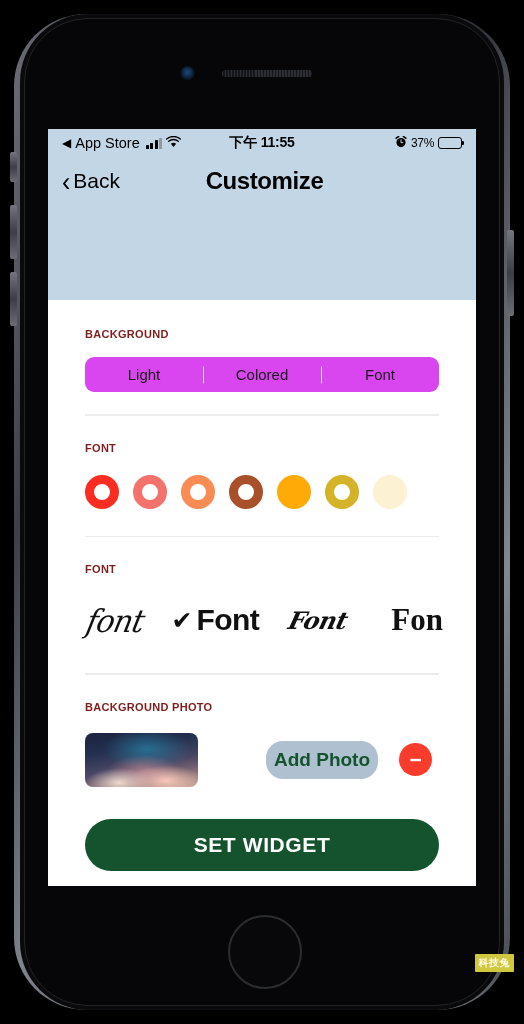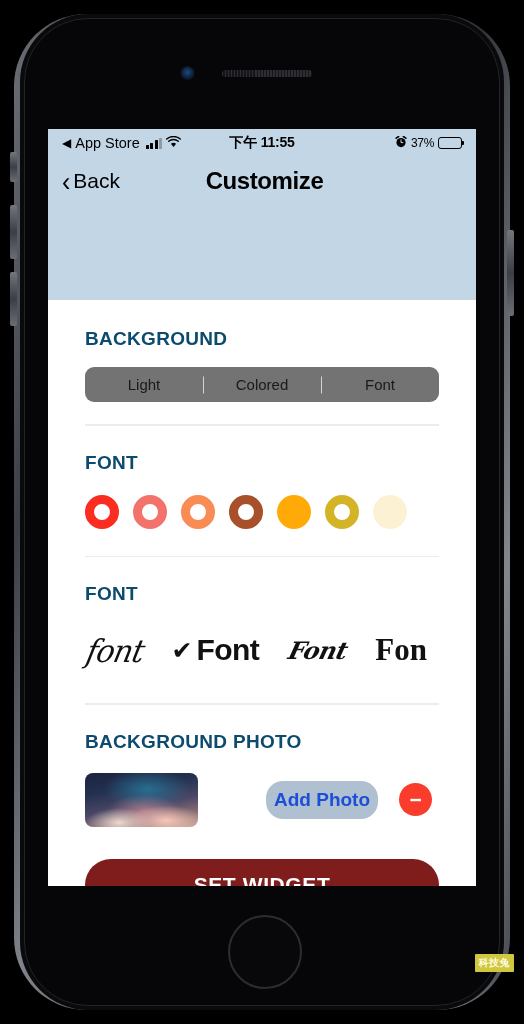--- a/index.html
+++ b/index.html
@@ -130,30 +130,30 @@
   
   #card {
     position: absolute;
     left: 19px; top: 173px;
     width: 390px;
     background: #fff;
     border-radius: 14px 14px 0 0;
     padding: 0 18px 0 18px;
   }
   .section-label {
-    font-size: 19px; font-weight: bold; letter-spacing: .3px;
-    color: #0c4a6e; margin-top: 26px;
+    font-size: 11px; font-weight: bold; letter-spacing: .3px;
+    color: #7f1d1d; margin-top: 26px;
   }
   .divider { height: 1.5px; background: #ececec; margin-top: 22px; }
 
   
   #segmented-control {
     margin-top: 17px;
     height: 35px;
-    background: #737373;
+    background: #d946ef;
     border-radius: 9px;
     display: flex; align-items: center;
   }
   .seg {
     flex: 1; text-align: center;
     font-size: 15px; color: #1a1a1a;
     cursor: pointer; position: relative;
   }
   .seg + .seg::before {
     content: ""; position: absolute; left: 0; top: 50%;
@@ -210,21 +210,21 @@
     background:
       radial-gradient(ellipse 55% 45% at 72% 88%, rgba(255,205,190,.92) 0%, rgba(255,205,190,0) 62%),
       radial-gradient(ellipse 45% 42% at 30% 92%, rgba(255,236,222,.85) 0%, rgba(255,236,222,0) 65%),
       radial-gradient(ellipse 50% 48% at 52% 72%, rgba(196,140,150,.75) 0%, rgba(196,140,150,0) 66%),
       radial-gradient(ellipse 55% 55% at 55% 30%, rgba(40,115,150,.9) 0%, rgba(40,115,150,0) 70%),
       linear-gradient(170deg, #1d2340 0%, #23304f 30%, #4b4766 58%, #8a6f74 80%, #c2a093 100%);
     flex: 0 0 auto;
   }
   #add-photo-button {
     margin-left: 68px;
-    background: #afc0d0; color: #1d4ed8;
+    background: #afc0d0; color: #14532d;
     font-size: 19px; font-weight: bold;
     border: none; border-radius: 17px;
     padding: 8px 8px; cursor: pointer;
     font-family: "Liberation Sans", sans-serif;
   }
   #remove-photo-button {
     margin-left: 21px;
     width: 33px; height: 33px; border-radius: 50%;
     background: #fa3c2d; color: #fff;
     border: none; cursor: pointer;
@@ -347,31 +347,31 @@
       <div class="font-opt" style="margin-left:2px">
         <span class="f-script">font</span>
       </div>
       <div class="font-opt" style="margin-left:28px">
         <span class="tick">✔</span>
         <span class="f-sans">Font</span>
       </div>
       <div class="font-opt" style="margin-left:30px">
         <span class="f-brush">Font</span>
       </div>
-      <div class="font-opt" style="margin-left:28px">
+      <div class="font-opt" style="margin-left:44px">
         <span class="f-serif">Fon</span>
       </div>
     </div>
 
     <div class="divider"></div>
 
     <div class="section-label">BACKGROUND PHOTO</div>
     <div id="photo-row">
       <div id="photo-thumb"></div>
       <button id="add-photo-button" style="background: rgb(175, 192, 208);">Add Photo</button>
       <button id="remove-photo-button" style="background: rgb(250, 60, 45);">−</button>
     </div>
 
-    <button id="set-widget-button" style="background: #7f1d1d;">SET WIDGET</button>
+    <button id="set-widget-button" style="background: #14532d;">SET WIDGET</button>
   </div>
 </div>
 
 <div id="watermark">科技兔</div>
 
 </body></html>

